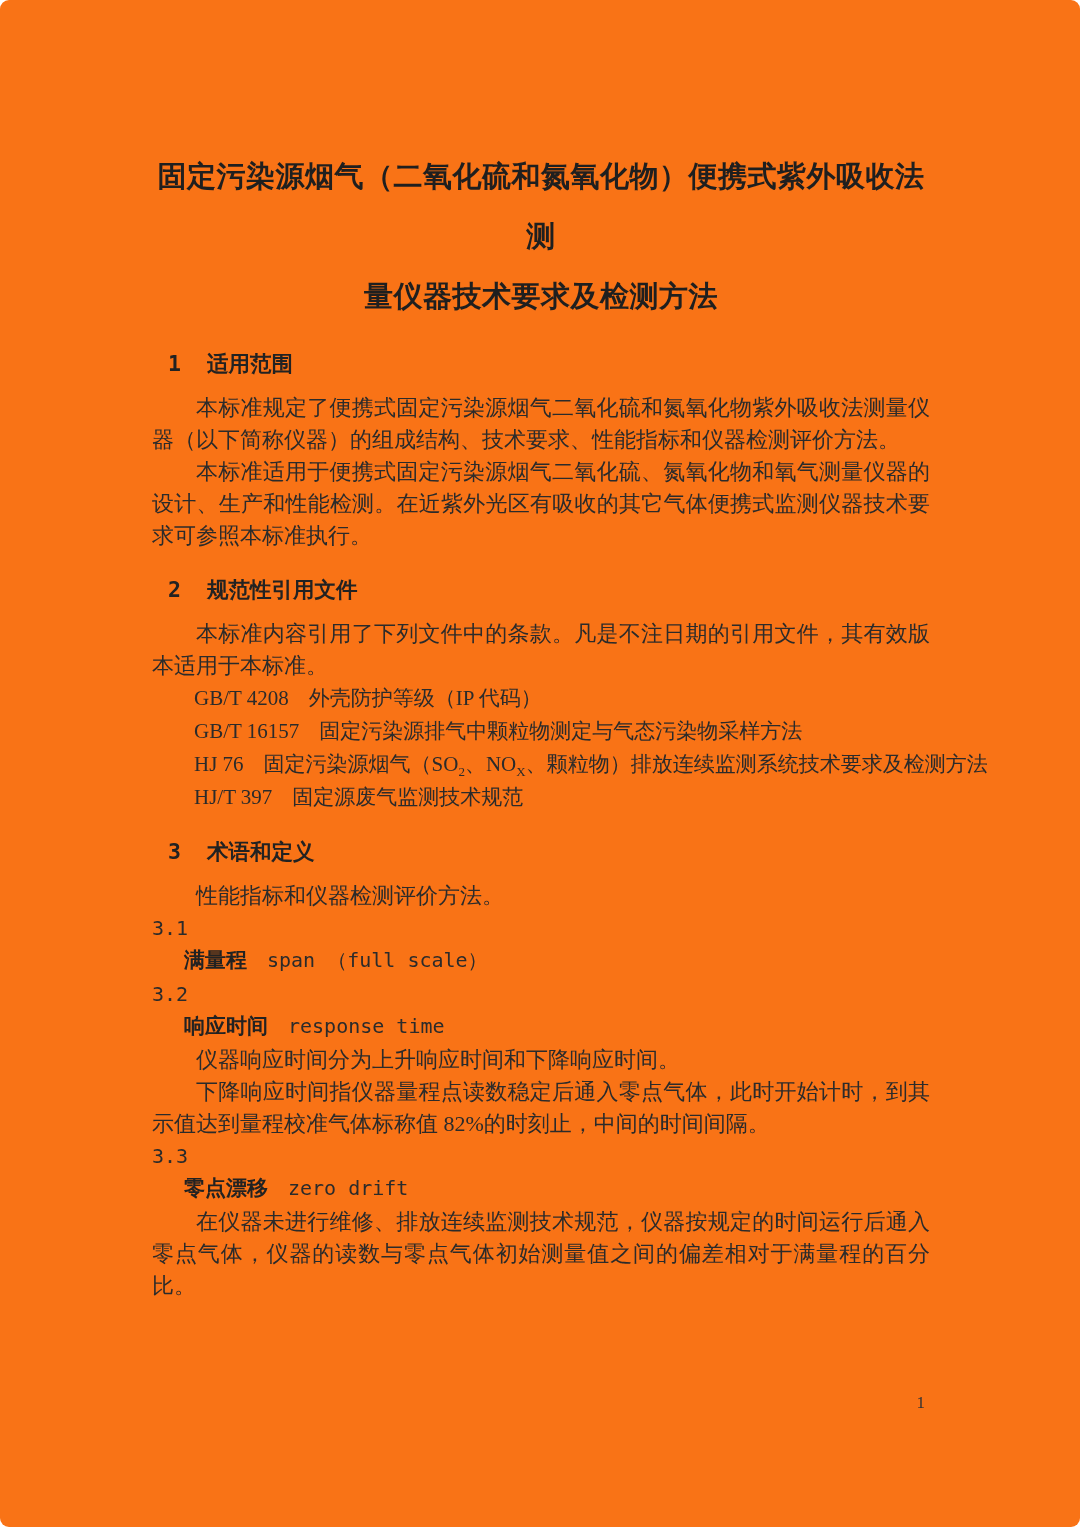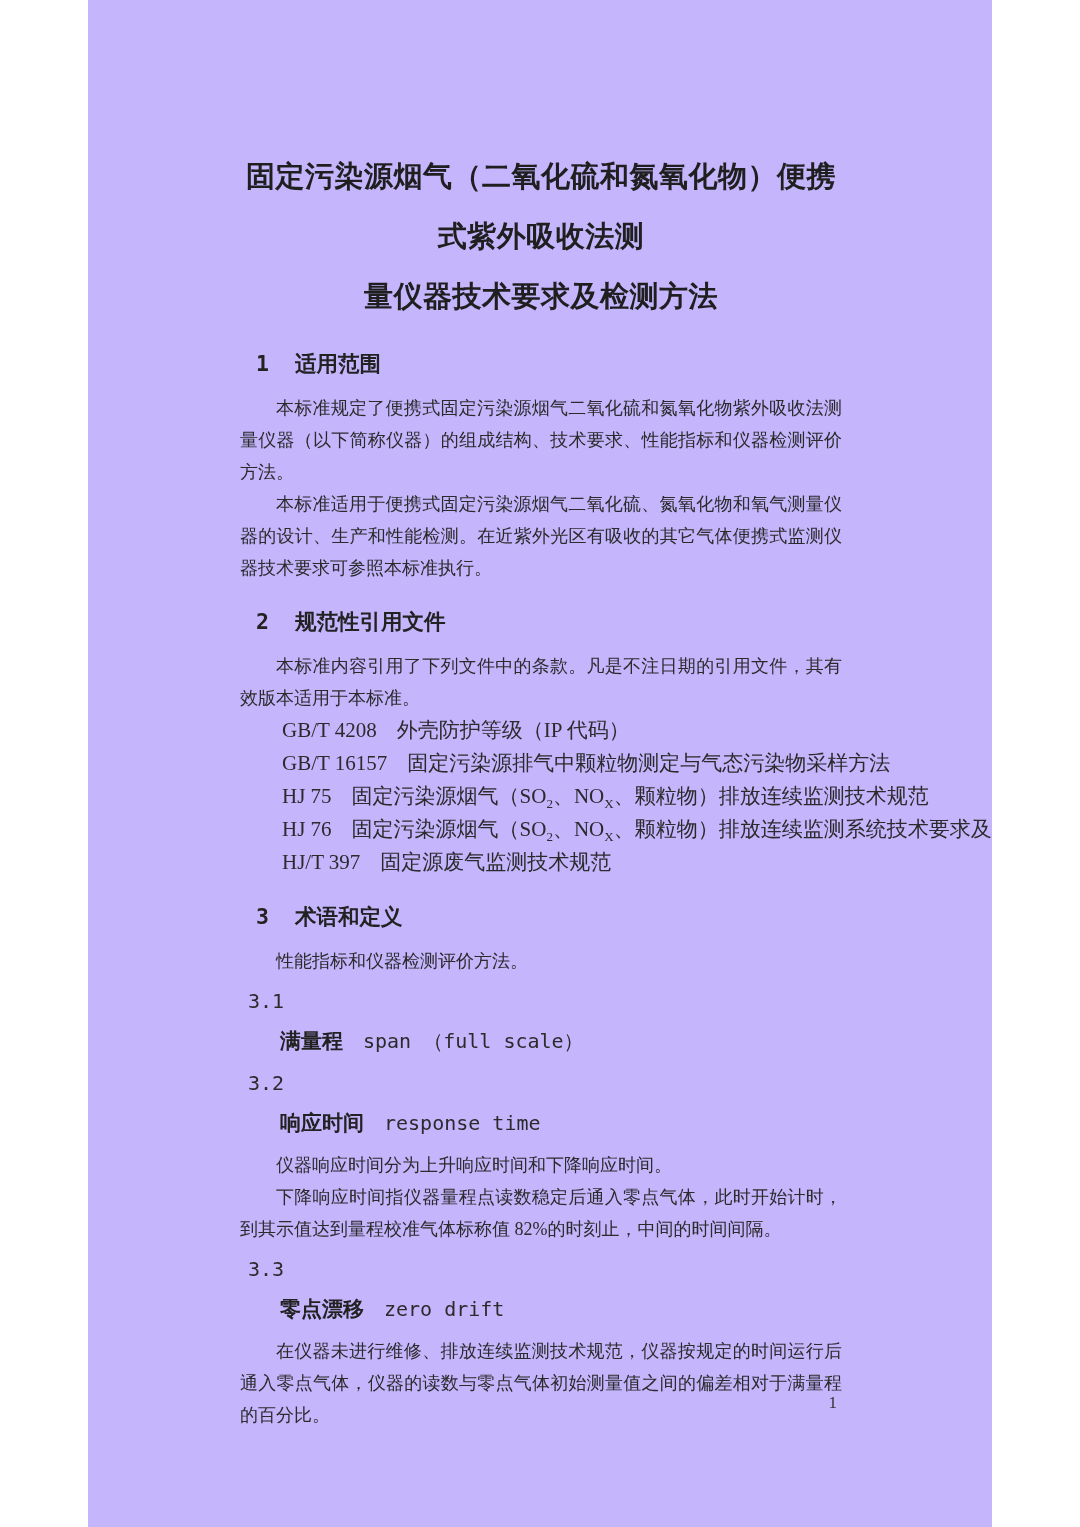--- a/index.html
+++ b/index.html
@@ -1,26 +1,27 @@
 <!DOCTYPE html>
 <html><head>
 <meta charset="utf-8">
 <style>
   * { box-sizing: border-box; }
   html, body { margin: 0; padding: 0; background: #ffffff; }
 
   .page {
     position: relative;
-    width: 904px;
+    width: 1080px;
     height: 1527px;
     margin: 0 auto;
-    background: #c4b5fd;
+    background: #f97316;
     color: #2b2b2b;
     font-family: "Liberation Serif", "DejaVu Serif", serif;
     overflow: hidden;
+    border-radius: 9px;
   }
 
   .content {
     padding: 146px 150px 0 152px;
   }
 
   .doc-title {
     margin: 0 0 18px 0;
     font-family: "Liberation Sans", "DejaVu Sans", sans-serif;
     font-weight: bold;
@@ -37,47 +38,47 @@
     font-family: "Liberation Sans", "DejaVu Sans", sans-serif;
     font-weight: bold;
     font-size: 21.5px;
     line-height: 32px;
     color: #222222;
   }
   .sec-num { display: inline-block; margin-right: 26px; font-family: "DejaVu Sans Mono", monospace; font-weight: bold; }
 
   .body-para {
     margin: 0;
-    font-size: 18px;
+    font-size: 22px;
     line-height: 32px;
     text-align: justify;
     text-indent: 2em;
     color: #2b2b2b;
   }
 
   .ref-line {
     margin: 0;
     font-size: 21px;
     line-height: 33px;
     text-indent: 2em;
     white-space: nowrap;
   }
   .ref-code { margin-right: 0.95em; margin-top: 45px; }
   .ref-line sub { font-size: 13px; line-height: 0; }
 
   .term-num {
-    margin: 8px;
+    margin: 0;
     font-family: "DejaVu Sans Mono", monospace;
     font-size: 20px;
     line-height: 32px;
     color: #2b2b2b;
   }
 
   .term-line {
-    margin: 8px;
+    margin: 0;
     line-height: 32px;
     text-indent: 2em;
   }
   .term-zh {
     font-family: "Liberation Sans", "DejaVu Sans", sans-serif;
     font-weight: bold;
     font-size: 21px;
     color: #222222;
   }
   .term-en {
@@ -122,23 +123,20 @@
         <span class="sec-num">2</span><span class="sec-title">规范性引用文件</span>
       </h2>
       <p class="body-para">本标准内容引用了下列文件中的条款。凡是不注日期的引用文件，其有效版本适用于本标准。</p>
       <p class="ref-line">
         <span class="ref-code">GB/T 4208</span><span class="ref-title">外壳防护等级（IP 代码）</span>
       </p>
       <p class="ref-line">
         <span class="ref-code">GB/T 16157</span><span class="ref-title">固定污染源排气中颗粒物测定与气态污染物采样方法</span>
       </p>
       <p class="ref-line">
-        <span class="ref-code">HJ 75</span><span class="ref-title">固定污染源烟气（SO<sub>2</sub>、NO<sub>X</sub>、颗粒物）排放连续监测技术规范</span>
-      </p>
-      <p class="ref-line">
         <span class="ref-code">HJ 76</span><span class="ref-title">固定污染源烟气（SO<sub>2</sub>、NO<sub>X</sub>、颗粒物）排放连续监测系统技术要求及检测方法</span>
       </p>
       <p class="ref-line">
         <span class="ref-code">HJ/T 397</span><span class="ref-title">固定源废气监测技术规范</span>
       </p>
     </div>
 
     <div class="section">
       <h2 class="sec-heading">
         <span class="sec-num">3</span><span class="sec-title">术语和定义</span>

